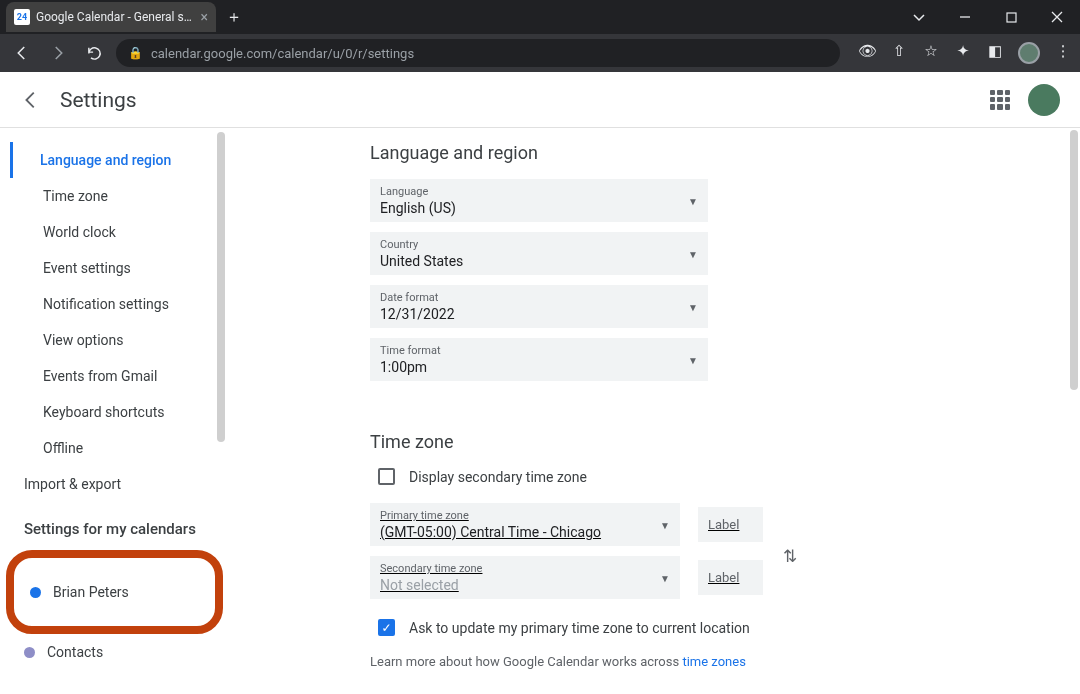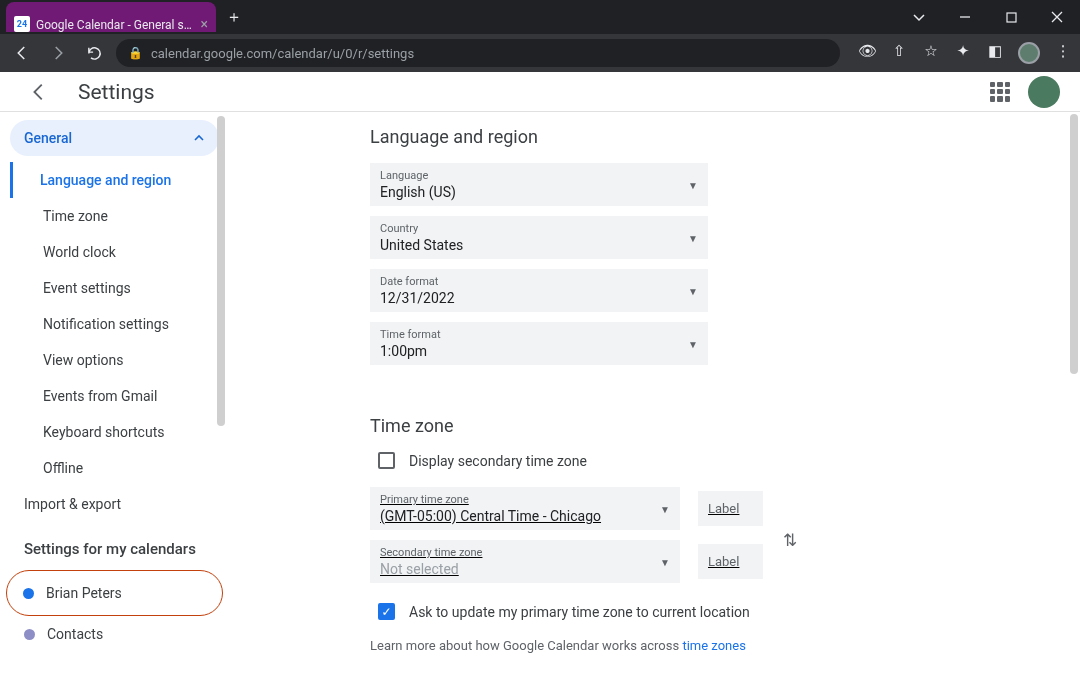--- a/index.html
+++ b/index.html
@@ -1,56 +1,56 @@
 <!DOCTYPE html>
 <html><head>
 <meta charset="utf-8">
 <style>
   * { margin:0; padding:0; box-sizing:border-box; font-family:"Segoe UI",Roboto,Arial,sans-serif; }
   body { width:1080px; height:694px; background:#202124; overflow:hidden; }
   
   .chrome-top { height:34px; background:#202124; display:flex; align-items:center; }
-  .tab { margin-left:6px; height:30px; width:210px; background:#701a75; border-radius:8px 8px 0 0; display:flex; align-items:flex-end; padding:0 8px; gap:6px; color:#e8eaed; font-size:12px; }
+  .tab { margin-left:6px; height:30px; width:210px; background:#404040; border-radius:8px 8px 0 0; display:flex; align-items:center; padding:0 8px; gap:6px; color:#e8eaed; font-size:12px; }
   .favicon { width:16px; height:16px; background:#fff; border-radius:2px; display:flex; align-items:center; justify-content:center; font-size:9px; color:#1a73e8; font-weight:bold; }
   .tab-title { flex:1; white-space:nowrap; overflow:hidden; text-overflow:ellipsis; }
   .tab-close { color:#9aa0a6; font-size:14px; cursor:pointer; }
   .new-tab { color:#e8eaed; font-size:16px; margin-left:10px; cursor:pointer; }
   .win-ctrls { margin-left:auto; display:flex; }
   .win-btn { width:46px; height:34px; display:flex; align-items:center; justify-content:center; color:#e8eaed; cursor:pointer; }
   .chrome-bar { height:38px; background:#35363a; display:flex; align-items:center; padding:0 8px; gap:8px; }
   .nav-btn { width:28px; height:28px; display:flex; align-items:center; justify-content:center; color:#9aa0a6; cursor:pointer; }
   .nav-btn.enabled { color:#e8eaed; }
   .url-bar { flex:1; height:28px; background:#202124; border-radius:14px; display:flex; align-items:center; padding:0 12px; gap:8px; color:#9aa0a6; font-size:13px; }
   .lock { font-size:12px; }
   .bar-icons { display:flex; gap:14px; margin-left:10px; }
   .bar-icon { color:#e8eaed; width:18px; text-align:center; cursor:pointer; font-size:15px;}
   .ext-avatar { width:22px; height:22px; border-radius:50%; background:#5f7d6f; border:2px solid #9aa0a6;}
   
   .app { position:absolute; top:72px; left:0; right:0; bottom:0; background:#fff; display:flex; flex-direction:column;}
-  .app-header { height:40px; border-bottom:1px solid #e0e0e0; display:flex; align-items:center; padding:0 20px 0 28px; gap:28px;}
+  .app-header { height:56px; border-bottom:1px solid #e0e0e0; display:flex; align-items:center; padding:0 20px 0 20px; gap:18px;}
   .back-arrow { cursor:pointer; color:#5f6368;}
   .hdr-title { font-size:21px; color:#3c4043; font-weight:400;}
   .hdr-right { margin-left:auto; display:flex; align-items:center; gap:18px;}
   .apps-grid { width:20px; height:20px; display:grid; grid-template-columns:repeat(3,1fr); grid-template-rows:repeat(3,1fr); gap:2px; cursor:pointer;}
   .apps-grid span{ background:#5f6368; border-radius:1px;}
   .avatar { width:32px; height:32px; border-radius:50%; background:#4a7a5f;}
   .app-body { flex:1; display:flex; overflow:hidden;}
   .sidebar { width:225px; padding:8px 6px 0 10px; overflow-y:auto; position:relative;}
   .sb-scroll { position:absolute; right:0; top:4px; width:8px; height:310px; background:#cfcfcf; border-radius:4px;}
   .pill { background:#e8f0fe; border-radius:18px; padding:10px 14px; display:flex; align-items:center; justify-content:space-between; cursor:pointer;}
   .pill span.lbl{ color:#1967d2; font-size:14px; font-weight:500;}
   .pill .chev{ color:#1967d2;}
   .sub-list { margin-top:6px; border-left:3px solid transparent;}
   .sub-item { padding:10px 8px 10px 30px; font-size:14px; color:#3c4043; cursor:pointer; border-radius:0 18px 18px 0;}
   .sub-item.active { color:#1a73e8; font-weight:500; border-left:3px solid #1a73e8; margin-left:-3px; padding-left:27px;}
   .side-item { padding:10px 14px; font-size:14px; color:#3c4043; cursor:pointer; display:flex; align-items:center; justify-content:space-between;}
   .section-header { padding:18px 14px 12px 14px; font-size:15px; color:#3c4043; font-weight:500;}
   .cal-item { padding:10px 14px; font-size:14px; color:#3c4043; display:flex; align-items:center; gap:12px; cursor:pointer; border-radius:18px;}
   .dot { width:11px; height:11px; border-radius:50%;}
-  .highlight-ring { border:1px solid #c2410c; border-radius:26px; padding:4px 2px; margin:0 -4px;}
+  .highlight-ring { border:8px solid #c2410c; border-radius:26px; padding:16px 2px; margin:0 -4px;}
   .main { flex:1; padding:14px 20px 0 145px; overflow-y:auto; position:relative;}
   .main-scroll { position:absolute; right:2px; top:2px; width:8px; height:260px; background:#cfcfcf; border-radius:4px;}
   .sec-title { font-size:18px; color:#3c4043; margin-bottom:16px; font-weight:400;}
   .field { width:338px; background:#f1f3f4; padding:6px 10px 6px 10px; margin-bottom:10px; position:relative; cursor:pointer;}
   .field .lbl { font-size:11px; color:#5f6368;}
   .field .val { font-size:14px; color:#202124; margin-top:2px;}
   .field .dd { position:absolute; right:10px; top:50%; transform:translateY(-50%); color:#5f6368; font-size:10px;}
   .field.disabled .val { color:#9aa0a6;}
   .sec-gap { height:40px;}
   .cb-row { display:flex; align-items:center; gap:14px; margin-bottom:18px; font-size:14px; color:#3c4043;padding-left:8px;}
@@ -148,28 +148,20 @@
           <span></span>
           <span></span>
       </div>
       <div class="avatar"></div>
     </div>
   </div>
 
   <div class="app-body">
     <div class="sidebar">
       <div class="sb-scroll"></div>
-      <div class="pill">
-        <span class="lbl">General</span>
-        <span class="chev">
-            <svg width="12" height="12" viewBox="0 0 12 12">
-              <path d="M2 8l4-4 4 4" stroke="#1967d2" stroke-width="1.6" fill="none"></path>
-            </svg>
-          </span>
-      </div>
       <div class="sub-list">
         <div class="sub-item active">Language and region</div>
         <div class="sub-item">Time zone</div>
         <div class="sub-item">World clock</div>
         <div class="sub-item">Event settings</div>
         <div class="sub-item">Notification settings</div>
         <div class="sub-item">View options</div>
         <div class="sub-item">Events from Gmail</div>
         <div class="sub-item">Keyboard shortcuts</div>
         <div class="sub-item">Offline</div>

